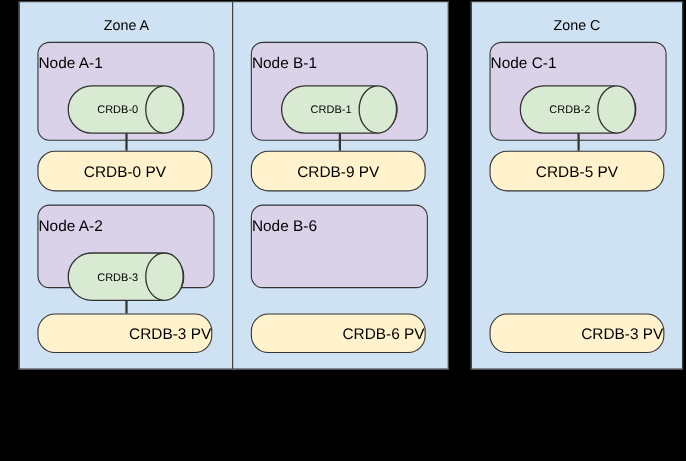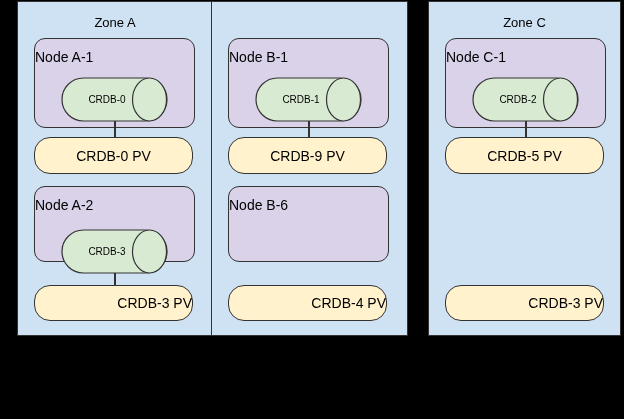--- a/index.html
+++ b/index.html
@@ -104,21 +104,21 @@
     </div>
     <div class="connector conn-1"></div>
     <div class="pv pv-1">
       <span>CRDB-9 PV</span>
     </div>
 
     <div class="node node-2">
       <div class="node-title">Node B-6</div>
     </div>
     <div class="pv pv-2">
-      <span>CRDB-4 PV</span>
+      <span>CRDB-6 PV</span>
     </div>
   </div>
 
   <div class="zone zone-c">
     <div class="zone-title">Zone C</div>
 
     <div class="node node-1">
       <div class="node-title">Node C-1</div>
       <svg class="cyl" viewBox="0 0 107 45">
         <rect x="1" y="1" width="105" height="43" rx="21.5" ry="21.5" style="fill:var(--pod_fill);stroke:var(--border);stroke-width:1.2"></rect>

